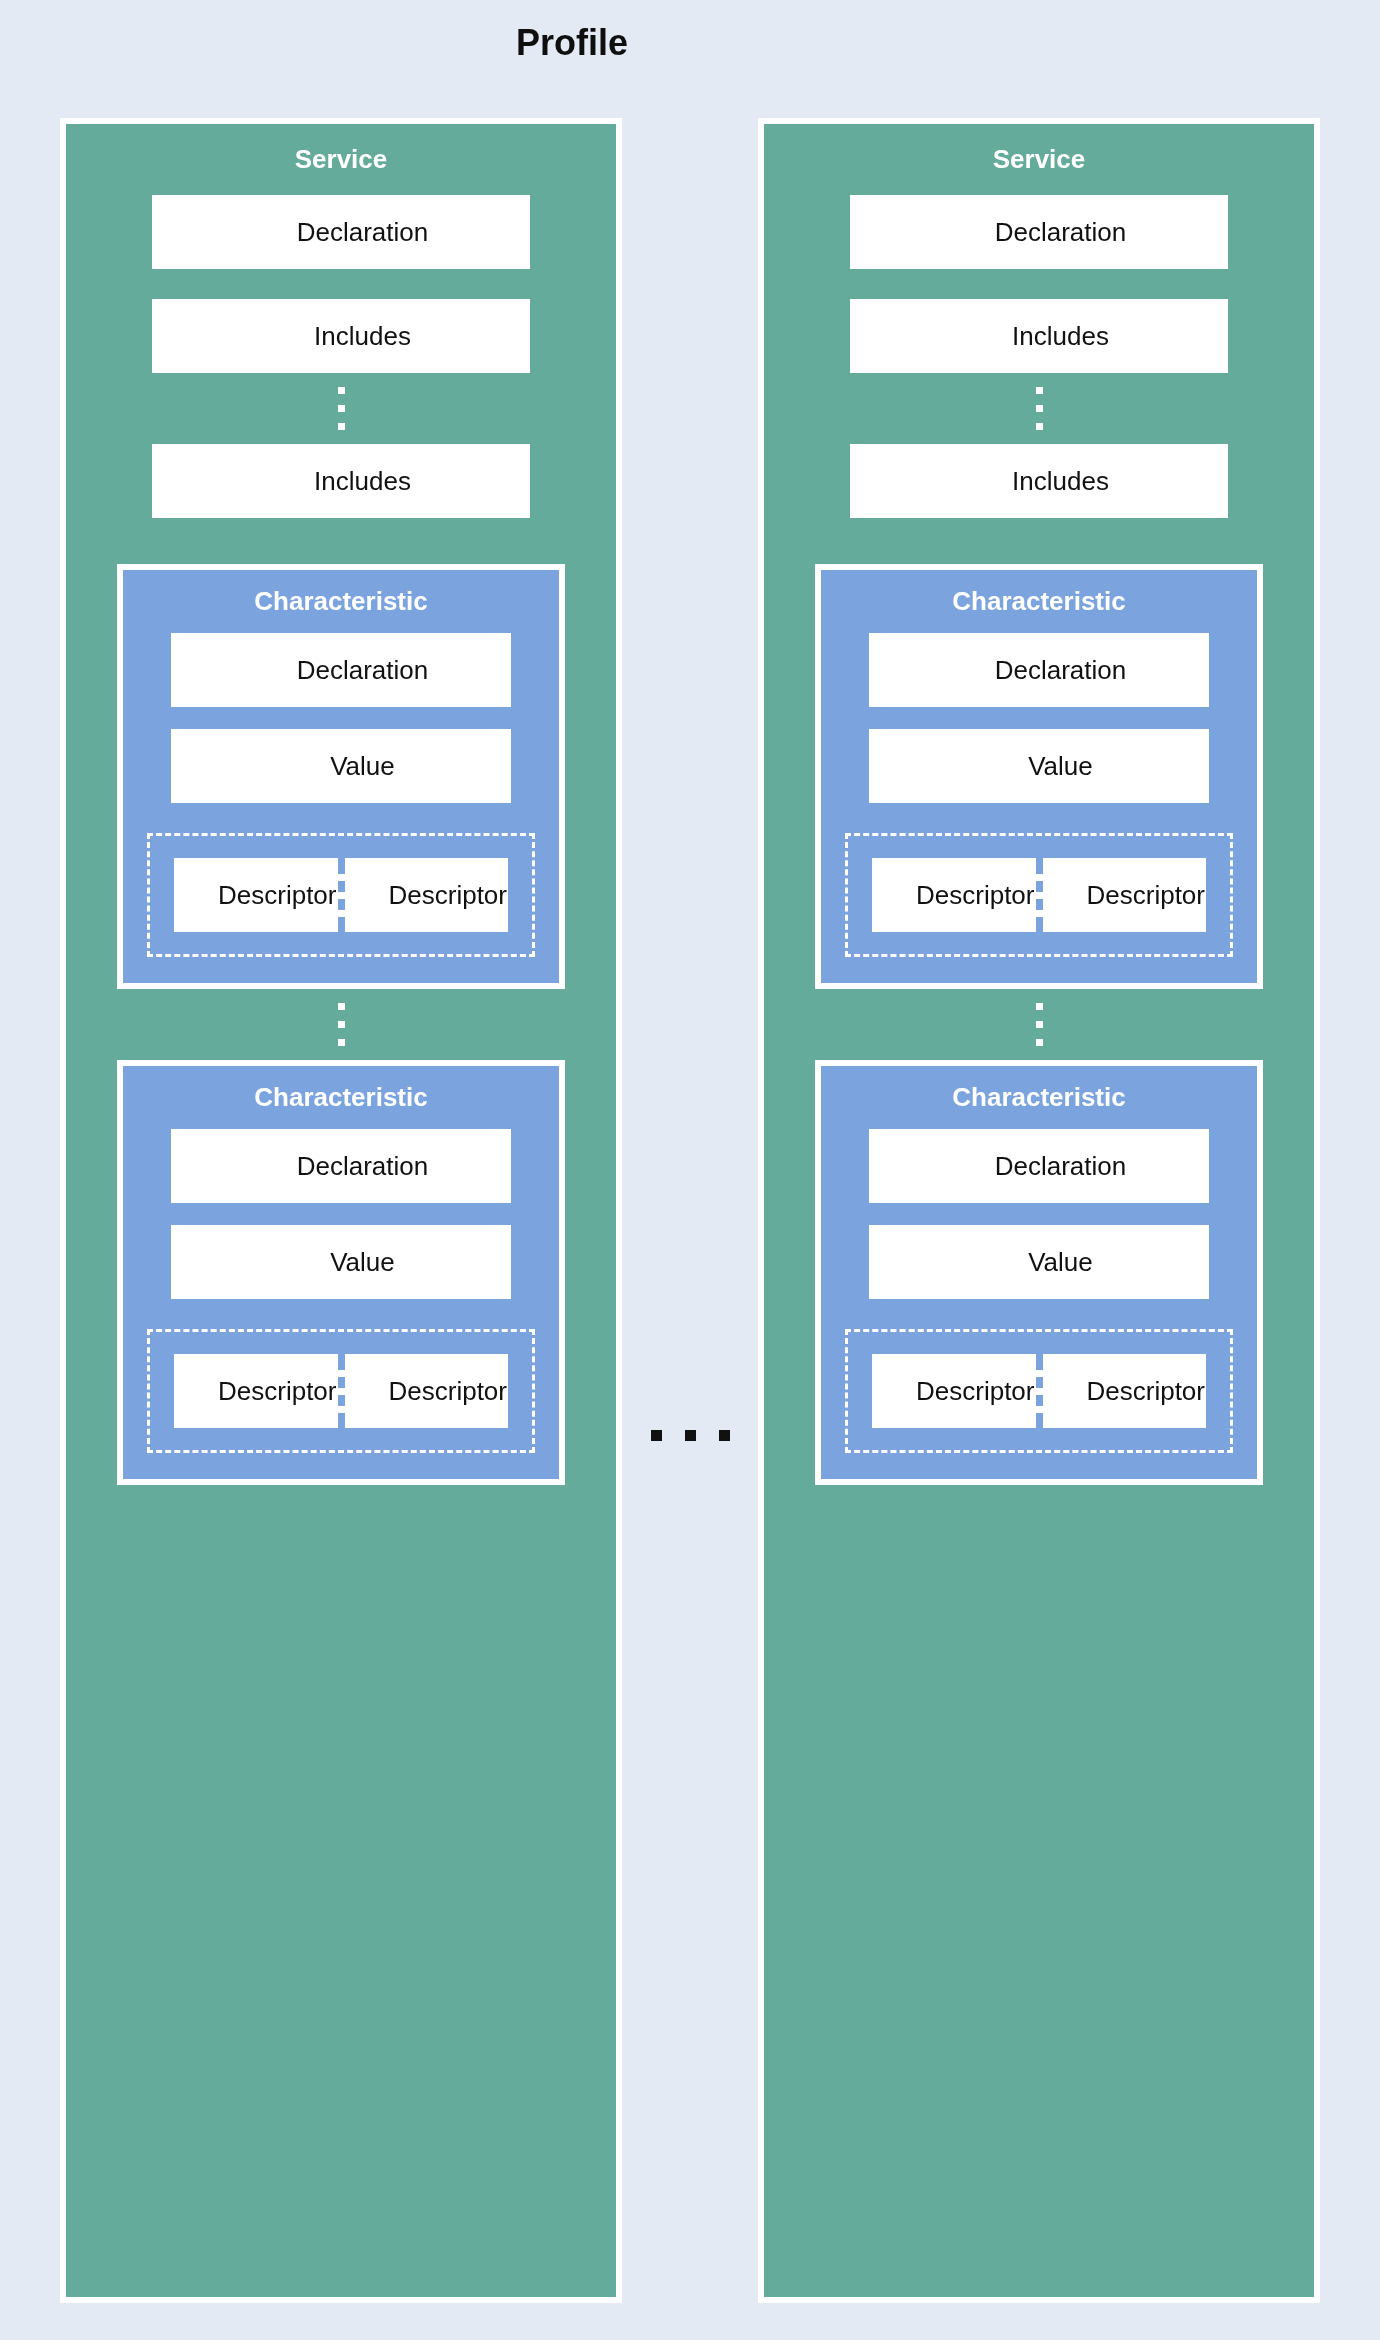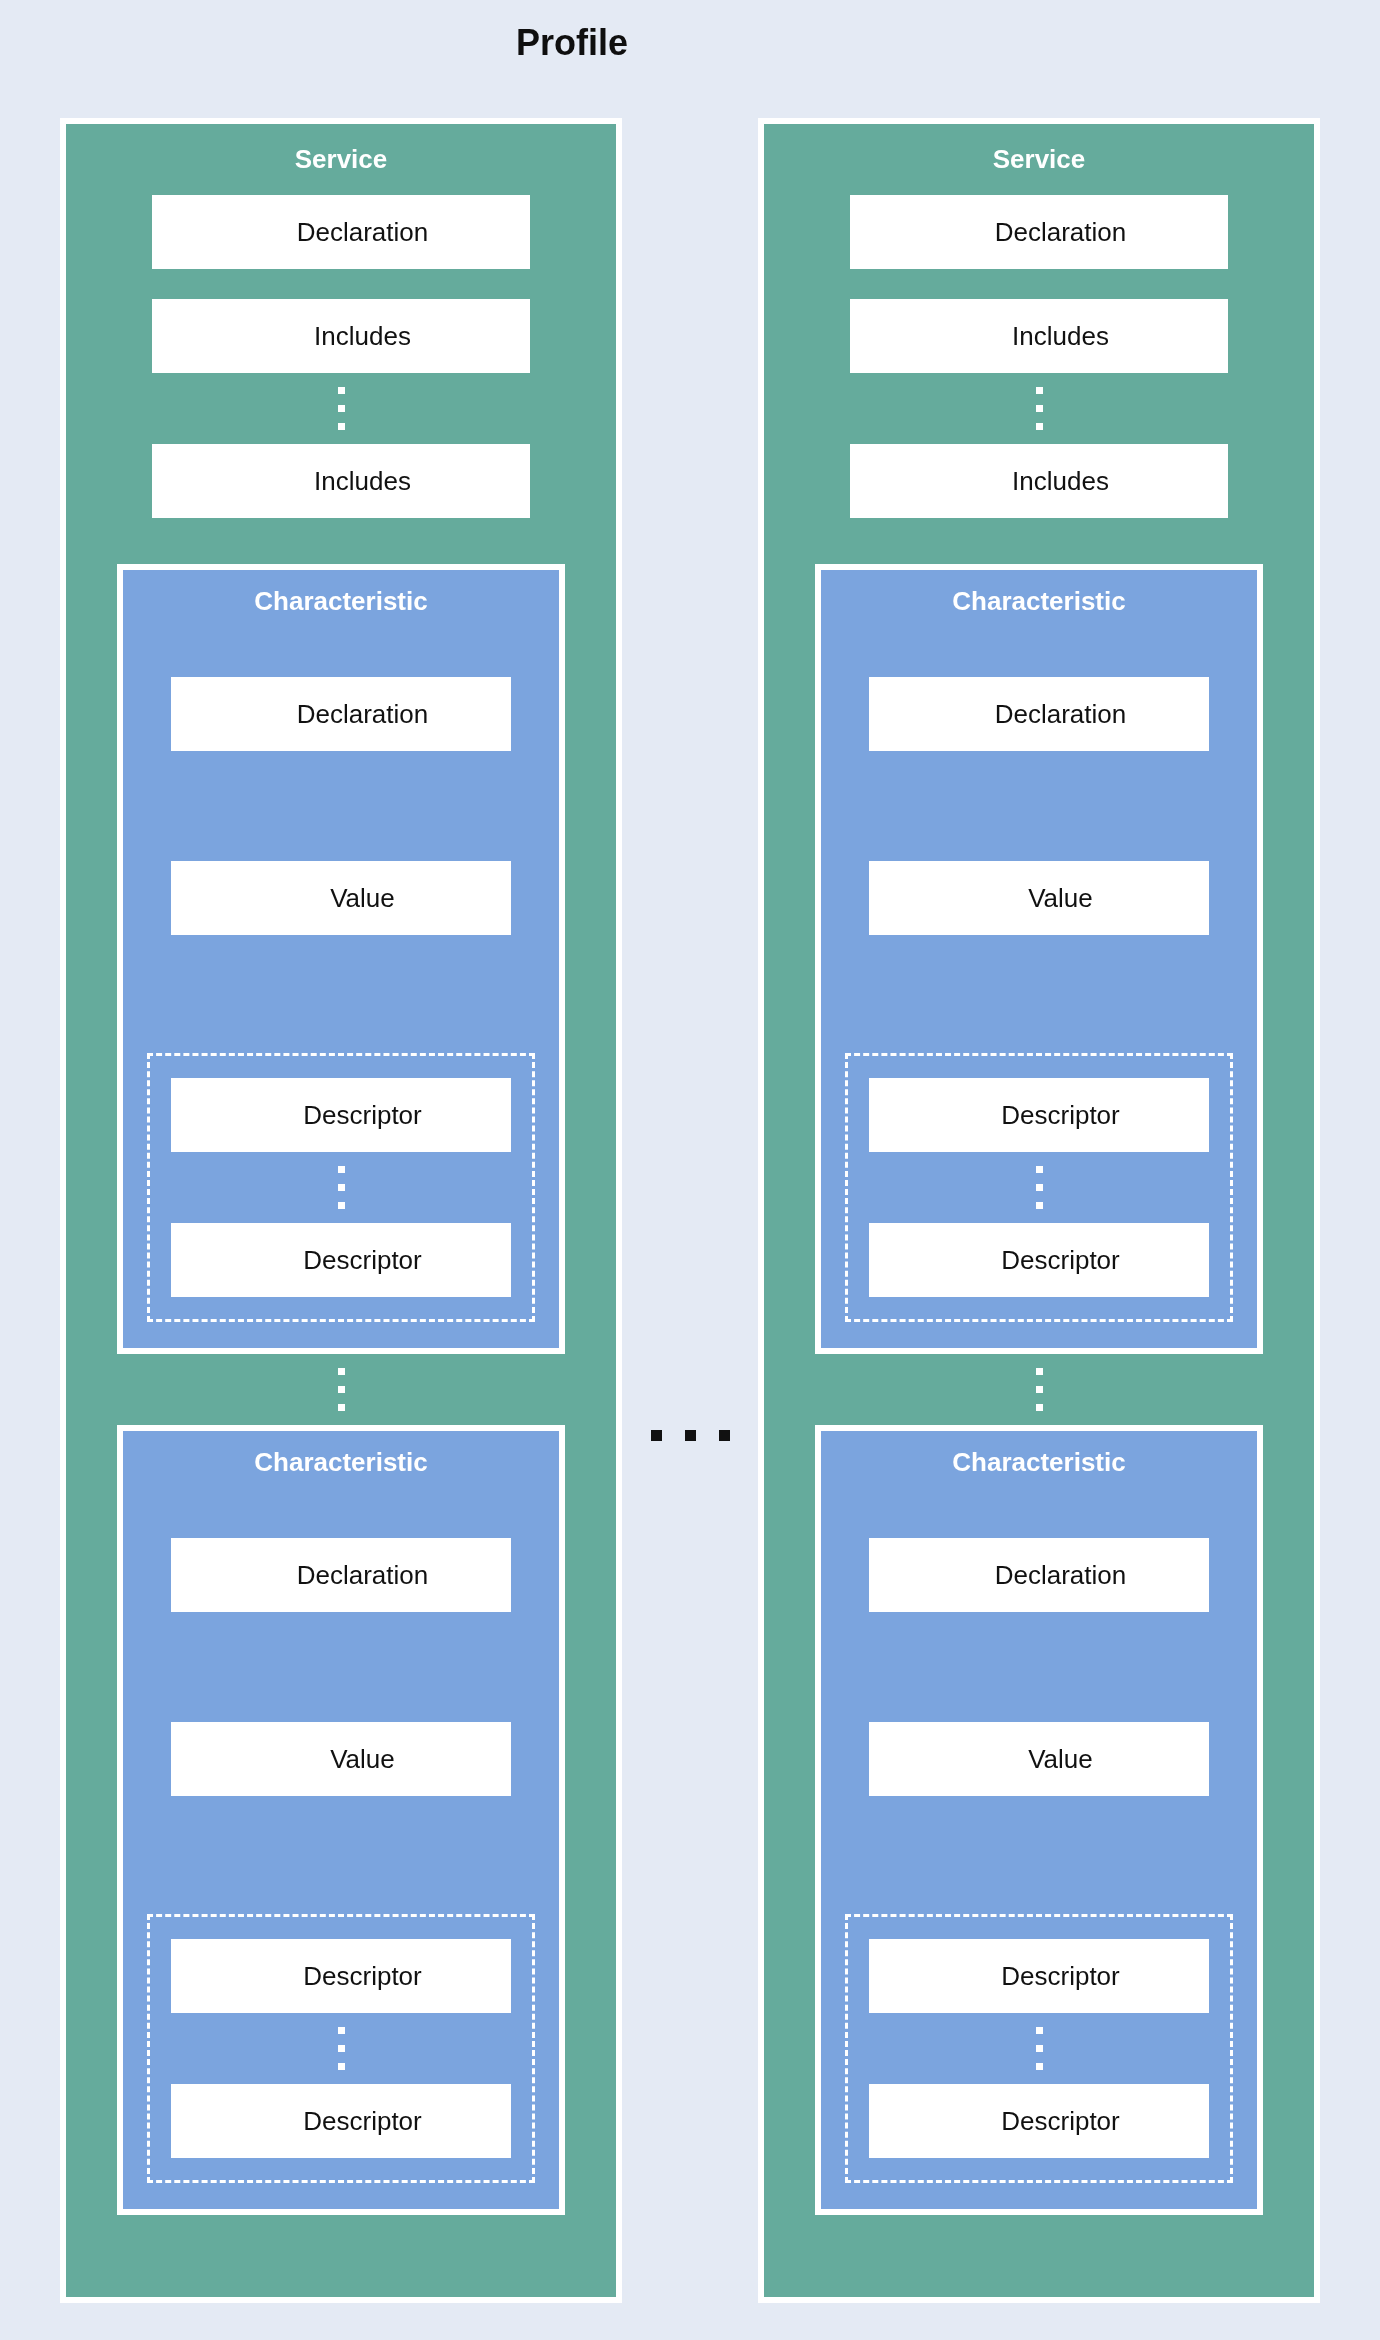--- a/index.html
+++ b/index.html
@@ -119,37 +119,36 @@
 
   
   .characteristic {
     width: 448px;
     background: #7ba4de;
     border: 6px solid #ffffff;
     padding: 16px 30px 26px 30px;
     display: flex;
     flex-direction: column;
     align-items: center;
-    gap: 44px;
   }
   .char-title {
     font-size: 26px;
     font-weight: bold;
     color: #ffffff;
     margin-bottom: 16px;
     text-align: center;
   }
 
   
   .descriptor-group {
     width: 388px;
     border: 3px dashed #ffffff;
     padding: 22px 24px 22px 24px;
     display: flex;
-    flex-direction: column;
+    flex-direction: row;
     align-items: center;
   }
 </style>
 </head>
 <body>
 
 <div id="root">
 
   <div class="page-title">Profile</div>
 

